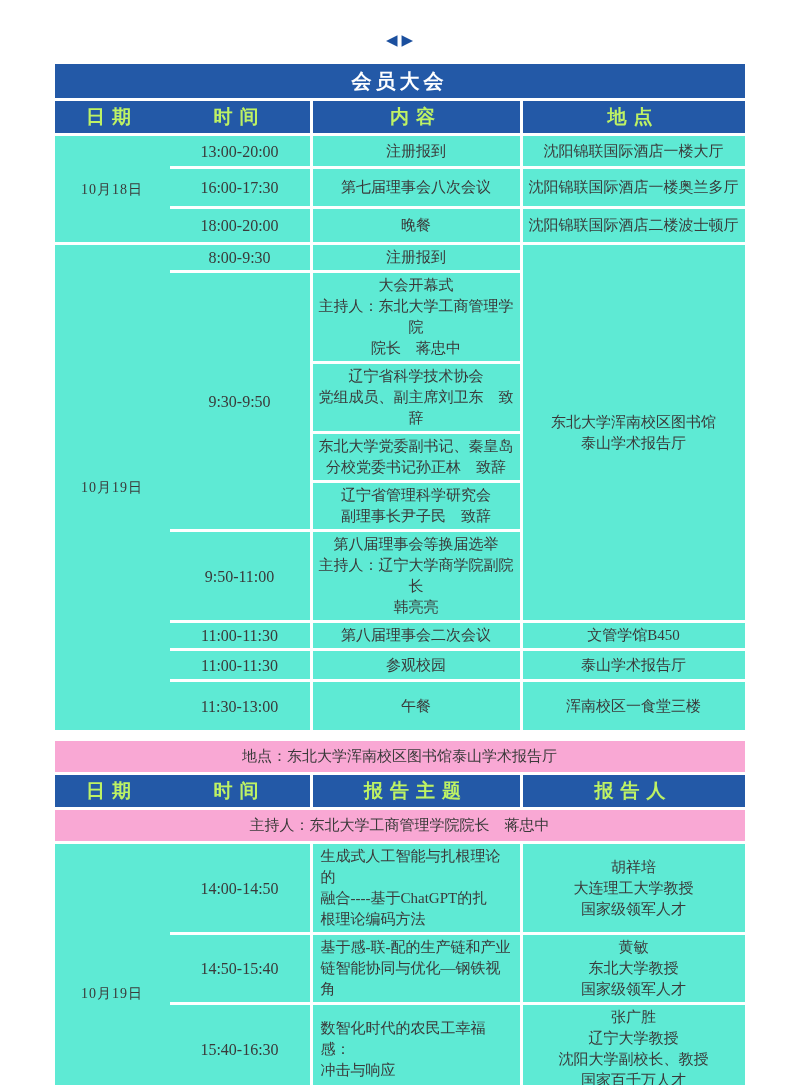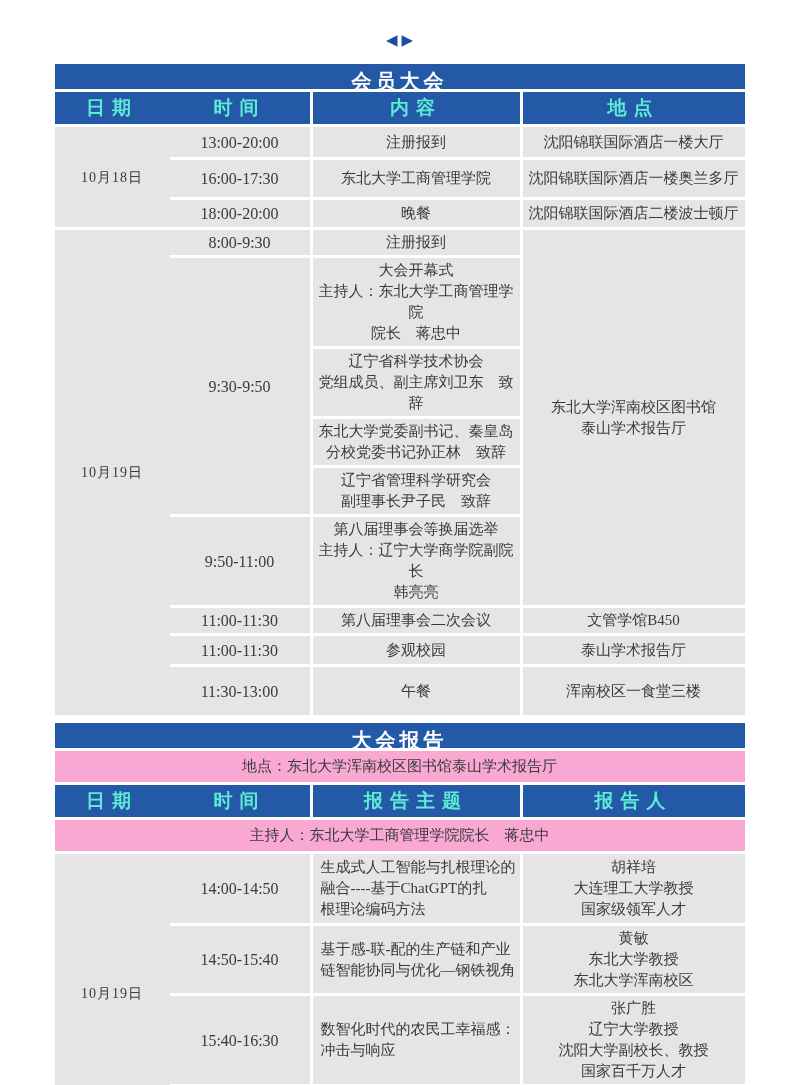--- a/index.html
+++ b/index.html
@@ -12,39 +12,39 @@
   
   .page-title{
     text-align:center;color:#1b4f9e;font-weight:bold;
     font-size:30px;letter-spacing:3px;line-height:44px;height:50px;
     display:flex;align-items:center;justify-content:center;gap:4px;
   }
   .title-mark{font-size:15px;letter-spacing:0;position:relative;top:1px;}
   
   .section-bar{
     background:#2359a7;color:#ffffff;text-align:center;font-weight:bold;
-    font-size:20px;letter-spacing:4px;height:25px;line-height:34px;
+    font-size:20px;letter-spacing:4px;height:34px;line-height:34px;
   }
   
   table{
     border-collapse:separate;border-spacing:0;table-layout:fixed;
     width:690px;margin-top:3px;
   }
   td,th{
-    background:#e5e5e5;padding:2px 4px;text-align:center;vertical-align:middle;
+    background:#5eead4;padding:2px 4px;text-align:center;vertical-align:middle;
     font-size:15px;line-height:21px;white-space:pre-line;overflow:hidden;
   }
   th{
-    background:#2359a7;color:#5eead4;font-weight:bold;font-size:19px;
+    background:#2359a7;color:#bef264;font-weight:bold;font-size:19px;
     letter-spacing:7px;height:32px;line-height:32px;padding:0;
   }
   td.time{font-size:16px;letter-spacing:0;}
   td.date{font-size:14px;letter-spacing:1px;}
   td.note{background:#f9a8d4;font-size:15px;height:27px;}
-  td.topic{text-align:left;padding-left:8px;padding-right:0;}
+  td.topic{text-align:left;padding-left:8px;padding-right:8px;}
   .bb{border-bottom:3px solid #ffffff;}
   .bl{border-left:3px solid #ffffff;}
   .gap{height:8px;}
 </style>
 </head>
 <body>
 
 <div class="page">
 
   <div class="page-title">
@@ -71,24 +71,24 @@
     </tr>
 
     <tr style="height:33px">
       <td class="date bb" rowspan="3">10月18日</td>
       <td class="time bb">13:00-20:00</td>
       <td class="bb bl">注册报到</td>
       <td class="bb bl">沈阳锦联国际酒店一楼大厅</td>
     </tr>
     <tr style="height:40px">
       <td class="time bb">16:00-17:30</td>
-      <td class="bb bl">东北大学工商管理学院</td>
+      <td class="bb bl">第七届理事会八次会议</td>
       <td class="bb bl">沈阳锦联国际酒店一楼奥兰多厅</td>
     </tr>
-    <tr style="height:30px">
+    <tr style="height:36px">
       <td class="time bb">18:00-20:00</td>
       <td class="bb bl">晚餐</td>
       <td class="bb bl">沈阳锦联国际酒店二楼波士顿厅</td>
     </tr>
 
     <tr style="height:28px">
       <td class="date" rowspan="9">10月19日</td>
       <td class="time bb">8:00-9:30</td>
       <td class="bb bl">注册报到</td>
       <td class="bb bl" rowspan="6">东北大学浑南校区图书馆
@@ -131,21 +131,20 @@
     <tr style="height:48px">
       <td class="time">11:30-13:00</td>
       <td class="bl">午餐</td>
       <td class="bl">浑南校区一食堂三楼</td>
     </tr>
   </tbody>
     </table>
 
   <div class="gap"></div>
 
-  <div class="section-bar">大会报告</div>
 
   <table>
     <colgroup>
         <col style="width:115px">
         <col style="width:140px">
         <col style="width:210px">
         <col style="width:225px">
       </colgroup>
 
     <tbody>
@@ -173,21 +172,21 @@
       <td class="bb bl">胡祥培
 大连理工大学教授
 国家级领军人才</td>
     </tr>
     <tr style="height:56px">
       <td class="time bb">14:50-15:40</td>
       <td class="topic bb bl">基于感-联-配的生产链和产业
 链智能协同与优化—钢铁视角</td>
       <td class="bb bl">黄敏
 东北大学教授
-东北大学浑南校区</td>
+国家级领军人才</td>
     </tr>
     <tr style="height:70px">
       <td class="time bb">15:40-16:30</td>
       <td class="topic bb bl">数智化时代的农民工幸福感：
 冲击与响应</td>
       <td class="bb bl">张广胜
 辽宁大学教授
 沈阳大学副校长、教授
 国家百千万人才</td>
     </tr>

